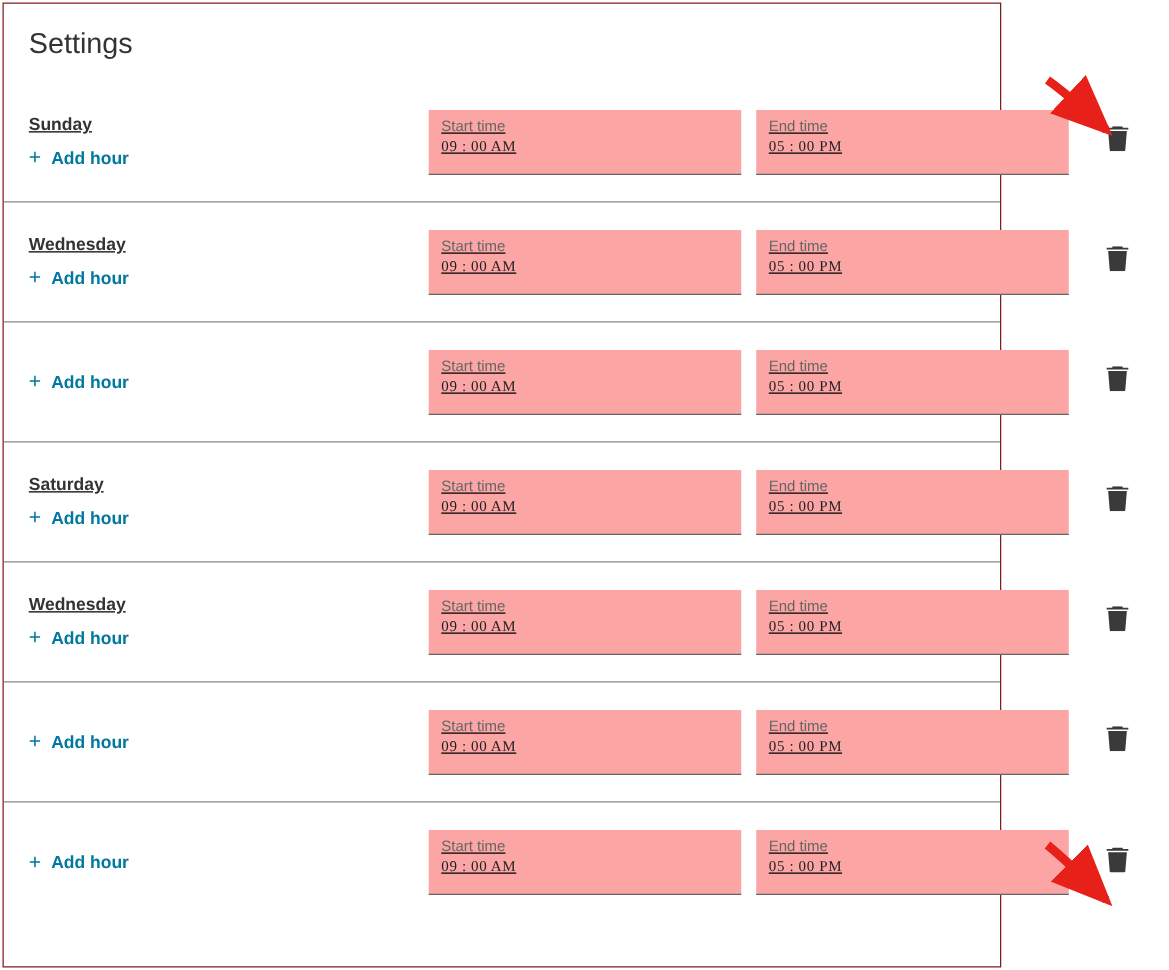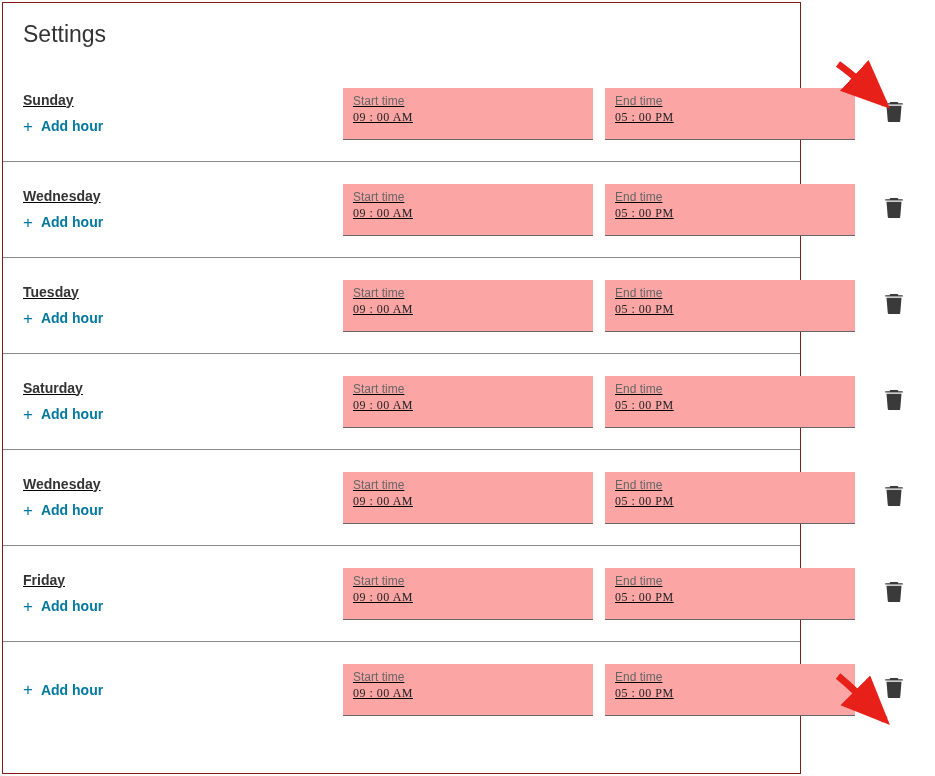--- a/index.html
+++ b/index.html
@@ -147,21 +147,20 @@
       </div>
       <div class="trash-btn">
         <span><svg viewBox="0 0 14 16">
                 <path d="M1 3h12l-1 12a1 1 0 0 1-1 1H3a1 1 0 0 1-1-1L1 3zm3-3h6l.5 1H14v1H0V1h3.5L4 0z"></path>
               </svg></span>
       </div>
     </div>
   </div>
       <div class="day-row">
     <div class="day-left">
-      <div class="day-name">Tuesday</div>
       <div class="add-hour">
         <span class="plus">+</span>
         <span>Add hour</span>
       </div>
     </div>
     <div class="time-block">
       <div class="time-field">
         <div class="time-label">Start time</div>
         <div class="time-value">09 : 00  AM</div>
       </div>
@@ -219,21 +218,20 @@
       </div>
       <div class="trash-btn">
         <span><svg viewBox="0 0 14 16">
                 <path d="M1 3h12l-1 12a1 1 0 0 1-1 1H3a1 1 0 0 1-1-1L1 3zm3-3h6l.5 1H14v1H0V1h3.5L4 0z"></path>
               </svg></span>
       </div>
     </div>
   </div>
       <div class="day-row">
     <div class="day-left">
-      <div class="day-name">Friday</div>
       <div class="add-hour">
         <span class="plus">+</span>
         <span>Add hour</span>
       </div>
     </div>
     <div class="time-block">
       <div class="time-field">
         <div class="time-label">Start time</div>
         <div class="time-value">09 : 00  AM</div>
       </div>

